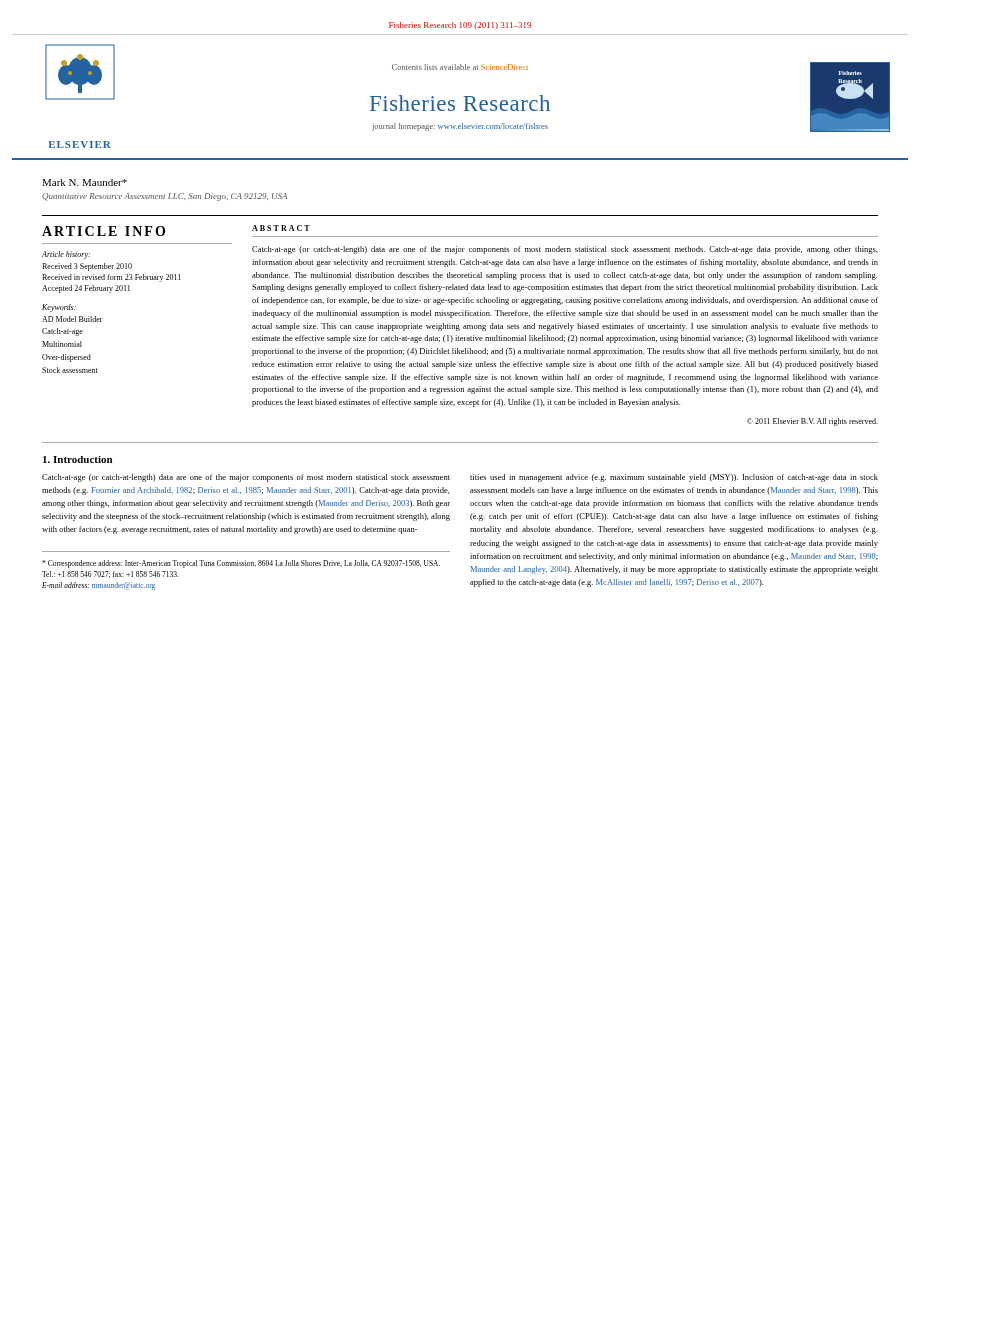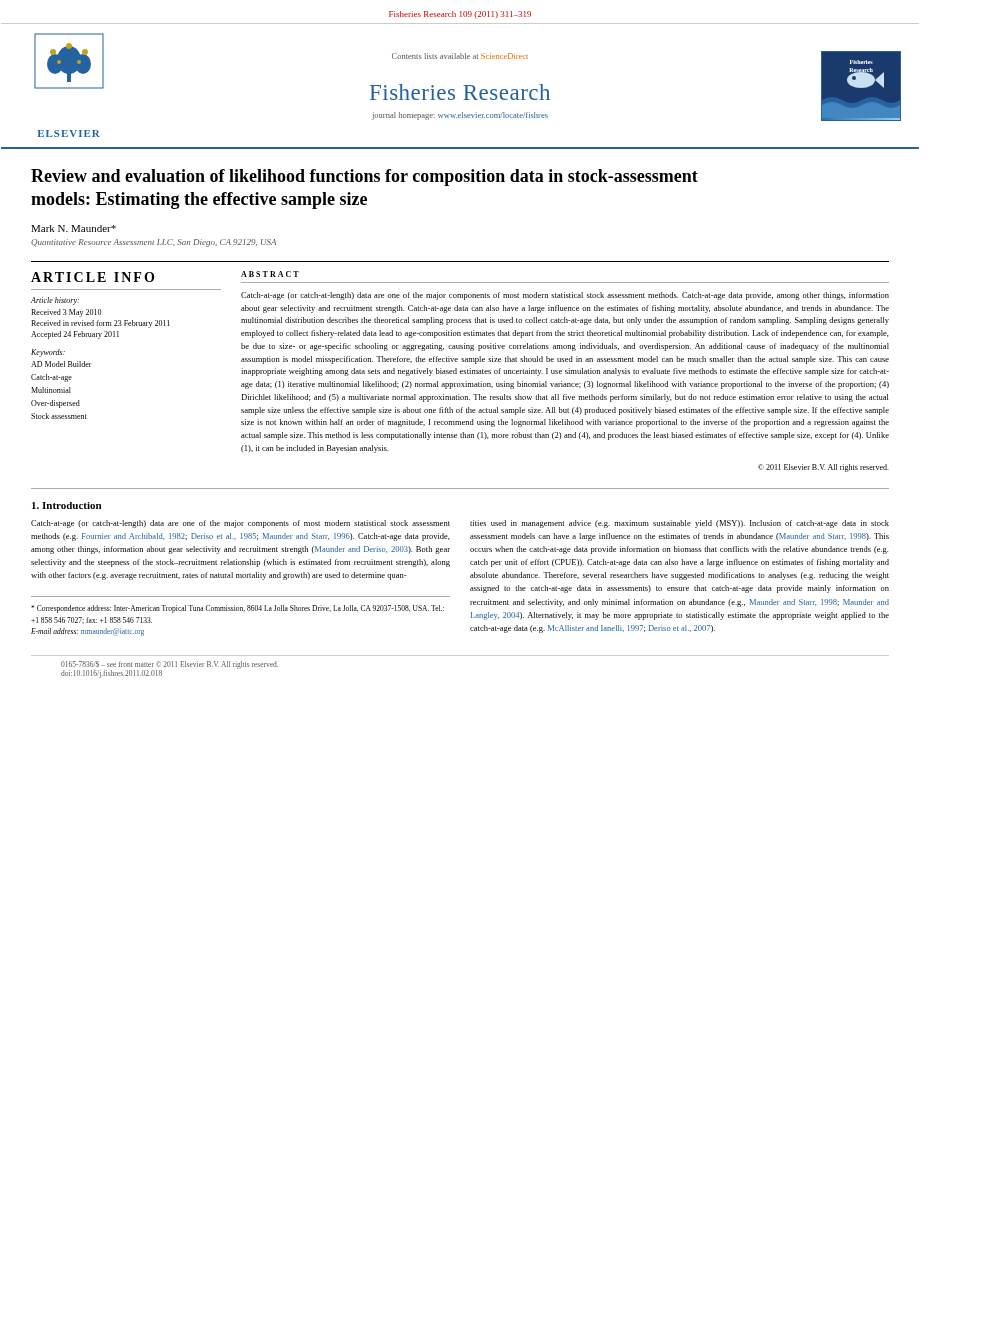--- a/index.html
+++ b/index.html
@@ -8,21 +8,21 @@
       font-family: 'Times New Roman', Times, serif;
       font-size: 9.5px;
       color: #000;
       width: 992px;
       min-height: 1323px;
     }
     .page {
       width: 920px;
       min-height: 1323px;
       background: #fff;
-      padding: 1px;
+      padding: 12px;
     }
     
     .journal-header-top {
       text-align: center;
       padding: 8px 0 4px;
       font-size: 9px;
       color: #c00;
       border-bottom: 1px solid #ccc;
       margin-bottom: 0;
     }
@@ -323,36 +323,35 @@
             <text x="39" y="14" font-size="6" fill="#fff" text-anchor="middle" font-family="serif" font-weight="bold">Fisheries</text>
             <text x="39" y="22" font-size="6" fill="#fff" text-anchor="middle" font-family="serif" font-weight="bold">Research</text>
           </svg>
         </div>
       </div>
     </div>
   </div>
 
   <div class="article-content">
 
-    <div class="article-title">Review and evaluation of likelihood functions for composition data in stock-assessment models: Estimating the effective sample size</div>
 
     <div class="article-authors">
       <span>Mark N. Maunder*</span>
     </div>
 
     <div class="article-affiliation">Quantitative Resource Assessment LLC, San Diego, CA 92129, USA</div>
 
     <div class="two-col">
 
       <div class="col-left">
         <div class="section-label">Article Info</div>
 
         <div class="info-group">
           <div class="info-label">Article history:</div>
-          <div class="info-line">Received 3 May 2010</div>
+          <div class="info-line">Received 3 September 2010</div>
           <div class="info-line">Received in revised form 23 February 2011</div>
           <div class="info-line">Accepted 24 February 2011</div>
         </div>
 
         <div class="info-group">
           <div class="info-label">Keywords:</div>
           <div class="keywords-list">
             <div>AD Model Builder</div>
             <div>Catch-at-age</div>
             <div>Multinomial</div>
@@ -372,21 +371,21 @@
     <hr class="divider">
 
     <div class="section-heading">1.  Introduction</div>
 
     <div class="body-two-col">
       <div class="body-col-left">
         <p class="body-text">
           Catch-at-age (or catch-at-length) data are one of the major components of most modern statistical stock assessment methods (e.g.
           <span class="inline-link">Fournier and Archibald, 1982</span>;
           <span class="inline-link">Deriso et al., 1985</span>;
-          <span class="inline-link">Maunder and Starr, 1996</span>).
+          <span class="inline-link">Maunder and Starr, 2001</span>).
           Catch-at-age data provide, among other things, information about gear selectivity and recruitment strength
           (<span class="inline-link">Maunder and Deriso, 2003</span>).
           Both gear selectivity and the steepness of the stock–recruitment relationship (which is estimated from recruitment strength), along with other factors (e.g. average recruitment, rates of natural mortality and growth) are used to determine quan-
         </p>
 
         <div class="footnote-area">
           <p class="footnote-text">
             * Correspondence address: Inter-American Tropical Tuna Commission, 8604 La Jolla Shores Drive, La Jolla, CA 92037-1508, USA. Tel.: +1 858 546 7027; fax: +1 858 546 7133.
           </p>
           <p class="footnote-text">
@@ -403,20 +402,16 @@
           This occurs when the catch-at-age data provide information on biomass that conflicts with the relative abundance trends (e.g. catch per unit of effort (CPUE)). Catch-at-age data can also have a large influence on estimates of fishing mortality and absolute abundance. Therefore, several researchers have suggested modifications to analyses (e.g. reducing the weight assigned to the catch-at-age data in assessments) to ensure that catch-at-age data provide mainly information on recruitment and selectivity, and only minimal information on abundance (e.g.,
           <span class="inline-link">Maunder and Starr, 1998</span>;
           <span class="inline-link">Maunder and Langley, 2004</span>).
           Alternatively, it may be more appropriate to statistically estimate the appropriate weight applied to the catch-at-age data (e.g.
           <span class="inline-link">McAllister and Ianelli, 1997</span>;
           <span class="inline-link">Deriso et al., 2007</span>).
         </p>
       </div>
     </div>
 
-    <div class="page-footer">
-      <span>0165-7836/$ – see front matter © 2011 Elsevier B.V. All rights reserved.</span><br>
-      <span>doi:10.1016/j.fishres.2011.02.018</span>
-    </div>
 
   </div>
 
 </div>
 
 </body></html>

